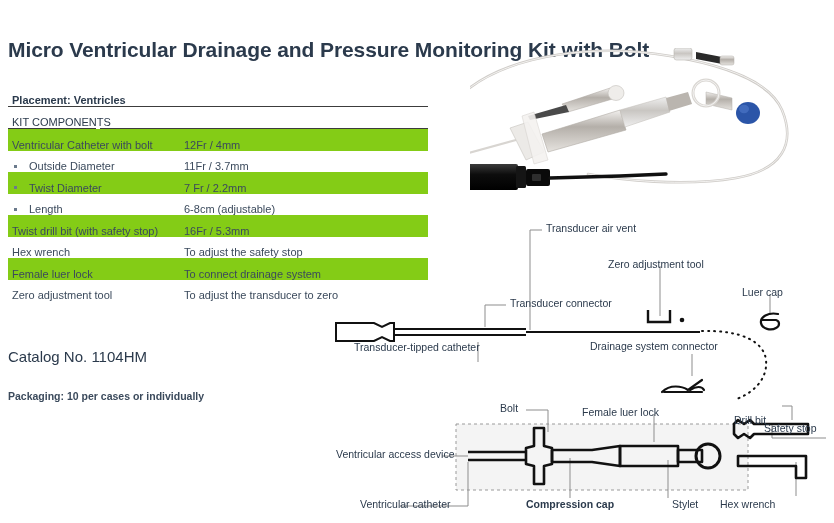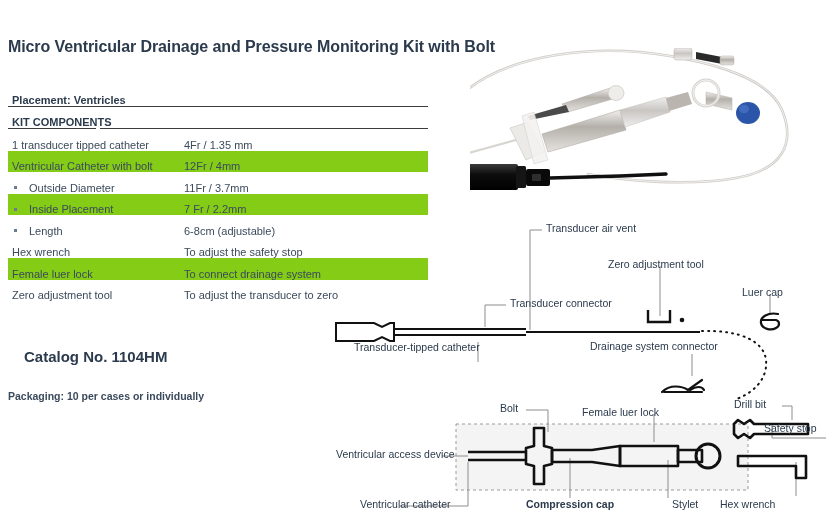--- a/index.html
+++ b/index.html
@@ -6,46 +6,46 @@
   body{
     width:834px;height:523px;background:#ffffff;
     font-family:"Liberation Sans", sans-serif;
     color:#2e3a4a;overflow:hidden;position:relative;
   }
   .page{position:relative;width:834px;height:523px;}
 
   
   .title{
     position:absolute;left:8px;top:38px;
-    font-size:16px;font-weight:bold;color:#2b3a4c;
+    font-size:21px;font-weight:bold;color:#2b3a4c;
     letter-spacing:-0.1px;white-space:nowrap;
   }
 
   
   .spec{position:absolute;left:8px;top:84px;width:420px;}
   .srow{display:flex;height:21.5px;align-items:flex-end;font-size:11px;color:#3b4a5c;}
   .srow .c1{width:172px;padding-left:4px;box-sizing:border-box;}
   .srow .c2{flex:1;padding-left:4px;box-sizing:border-box;}
   .srow.shade{background:#84cc16;}
-  .srow.head{font-weight:bold;color:#2b3a4c;}
+  .srow.head{font-weight:normal;color:#2b3a4c;}
   .srow.placement{font-weight:bold;color:#2b3a4c;}
   .rule{height:1px;background:#3c3c3c;width:420px;}
   .rule.split{display:flex;width:420px;background:none;}
   .rule.split i{display:block;height:1px;background:#3c3c3c;}
   .rule.split i.a{width:88px;}
   .rule.split i.gap{background:none;width:4px;}
   .rule.split i.b{flex:1;}
   .bullet{display:inline-block;width:3px;height:3px;background:#6b7a8c;
           vertical-align:middle;margin:0 12px 2px 2px;}
   .indent{padding-left:4px;}
 
   
   .catalog{
     position:absolute;left:8px;top:348px;
-    font-size:15px;font-weight:bold;color:#2b3a4c;margin-left:16px;
+    font-size:15px;font-weight:normal;color:#2b3a4c;
   }
   .packaging{
     position:absolute;left:8px;top:390px;
     font-size:10.5px;font-weight:bold;color:#3b4a5c;
   }
 
   
   .photo{position:absolute;left:470px;top:48px;width:360px;height:160px;}
 
   
@@ -69,39 +69,39 @@
     <div class="rule"></div>
     <div class="srow head">
       <div class="c1" style="width:auto">KIT COMPONENTS</div>
     </div>
     <div class="rule split">
       <i class="a"></i>
         <i class="gap"></i>
         <i class="b"></i>
     </div>
 
-    <div class="srow">
-      <div class="c1">1 transducer tipped catheter</div>
-      <div class="c2">4Fr / 1.35 mm</div>
-    </div>
     <div class="srow shade">
       <div class="c1">Ventricular Catheter with bolt</div>
       <div class="c2">12Fr / 4mm</div>
     </div>
     <div class="srow">
       <div class="c1 indent"><span class="bullet"></span><span>Outside Diameter</span></div>
       <div class="c2">11Fr / 3.7mm</div>
     </div>
     <div class="srow shade">
-      <div class="c1 indent"><span class="bullet"></span><span>Inside Placement</span></div>
+      <div class="c1 indent"><span class="bullet"></span><span>Twist Diameter</span></div>
       <div class="c2">7 Fr / 2.2mm</div>
     </div>
     <div class="srow">
       <div class="c1 indent"><span class="bullet"></span><span>Length</span></div>
       <div class="c2">6-8cm (adjustable)</div>
+    </div>
+    <div class="srow shade">
+      <div class="c1">Twist drill bit (with safety stop)</div>
+      <div class="c2">16Fr / 5.3mm</div>
     </div>
     <div class="srow">
       <div class="c1">Hex wrench</div>
       <div class="c2">To adjust the safety stop</div>
     </div>
     <div class="srow shade">
       <div class="c1">Female luer lock</div>
       <div class="c2">To connect drainage system</div>
     </div>
     <div class="srow">
@@ -261,21 +261,21 @@
     </svg>
 
     <div class="dlabel" style="left:216px;top:12px;">Transducer air vent</div>
     <div class="dlabel" style="left:278px;top:48px;">Zero adjustment tool</div>
     <div class="dlabel" style="left:412px;top:76px;">Luer cap</div>
     <div class="dlabel" style="left:180px;top:87px;">Transducer connector</div>
     <div class="dlabel" style="left:260px;top:130px;">Drainage system connector</div>
     <div class="dlabel" style="left:24px;top:131px;">Transducer-tipped catheter</div>
     <div class="dlabel" style="left:170px;top:192px;">Bolt</div>
     <div class="dlabel" style="left:252px;top:196px;">Female luer lock</div>
-    <div class="dlabel" style="left:404px;top:188px;">Drill bit</div>
+    <div class="dlabel" style="left:404px;top:204px;">Drill bit</div>
     <div class="dlabel" style="left:434px;top:212px;">Safety stop</div>
     <div class="dlabel" style="left:6px;top:238px;">Ventricular access device</div>
     <div class="dlabel" style="left:196px;top:288px;font-weight:bold;">Compression cap</div>
     <div class="dlabel" style="left:318px;top:288px;margin-left:24px;">Stylet</div>
     <div class="dlabel" style="left:390px;top:288px;">Hex wrench</div>
     <div class="dlabel" style="left:30px;top:288px;">Ventricular catheter</div>
   </div>
 
 </div>
 

